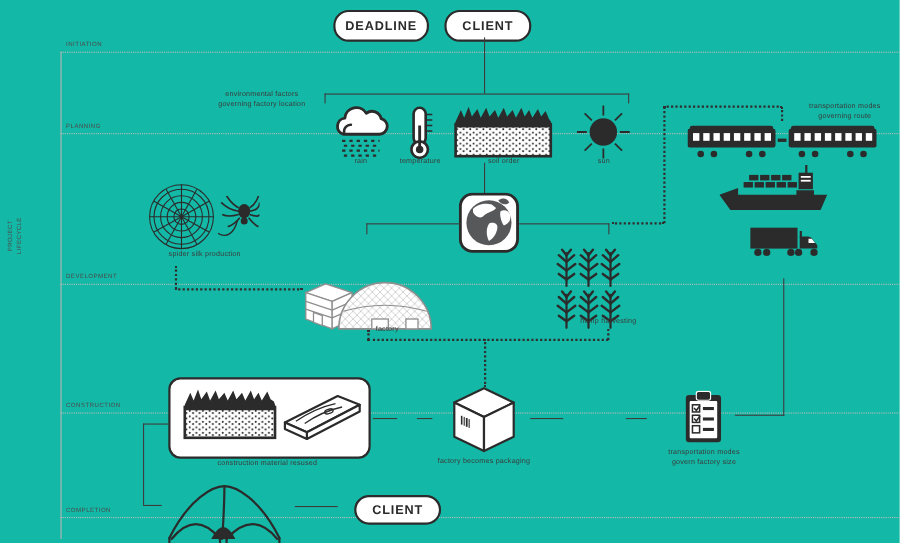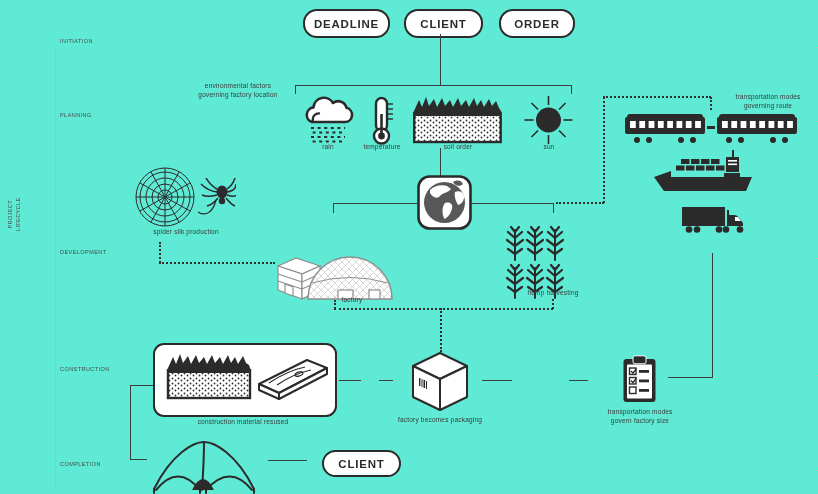--- a/index.html
+++ b/index.html
@@ -1,16 +1,16 @@
 <!DOCTYPE html>
 <html><head>
 <meta charset="utf-8">
 <style>
   html,body{margin:0;padding:0;background:#fff;}
-  #canvas{position:relative;width:818px;height:494px;background:#5eead4;overflow:hidden;
+  #canvas{position:relative;width:818px;height:494px;background:#14b8a6;overflow:hidden;
           font-family:"Liberation Sans","DejaVu Sans",sans-serif;color:#2b2b2b;}
   .abs{position:absolute;}
   
   .stage-line{position:absolute;left:55px;width:763px;height:0;border-top:1px dotted #bdbdbd;}
   .stage-label{position:absolute;left:60px;font-size:5.5px;letter-spacing:.45px;color:#4a4a4a;}
   .axis-vline{position:absolute;left:55px;width:0;border-left:1px solid #b5b5b5;}
   .axis-label{position:absolute;font-size:5.5px;letter-spacing:.4px;color:#4a4a4a;text-align:center;line-height:1.5;transform:rotate(-90deg);}
   
   .pill{position:absolute;display:flex;align-items:center;justify-content:center;
         border:2px solid #2b2b2b;border-radius:14px;background:#fff;
@@ -45,21 +45,20 @@
   <div class="stage-line" style="top:470px;"></div>
 
   <div class="stage-label" style="top:38px;">INITIATION</div>
   <div class="stage-label" style="top:112px;">PLANNING</div>
   <div class="stage-label" style="top:249px;">DEVELOPMENT</div>
   <div class="stage-label" style="top:366px;">CONSTRUCTION</div>
   <div class="stage-label" style="top:461px;">COMPLETION</div>
 
   <div class="pill" style="left:303px;top:9px;width:83px;height:25px;">DEADLINE</div>
   <div class="pill" style="left:404px;top:9px;width:75px;height:25px;">CLIENT</div>
-  <div class="pill" style="left:499px;top:9px;width:72px;height:25px;">ORDER</div>
 
   <div class="sv" style="left:440px;top:34px;height:51px;"></div>
   <div class="bracket" style="left:295px;top:85px;width:275px;height:8px;"></div>
 
   <div class="lbl" style="left:168px;top:81px;width:140px;">
     <div>environmental factors</div>
     <div>governing factory location</div>
   </div>
 
   <svg class="abs" style="left:299px;top:94px;" width="58" height="52" viewBox="0 0 58 52">

